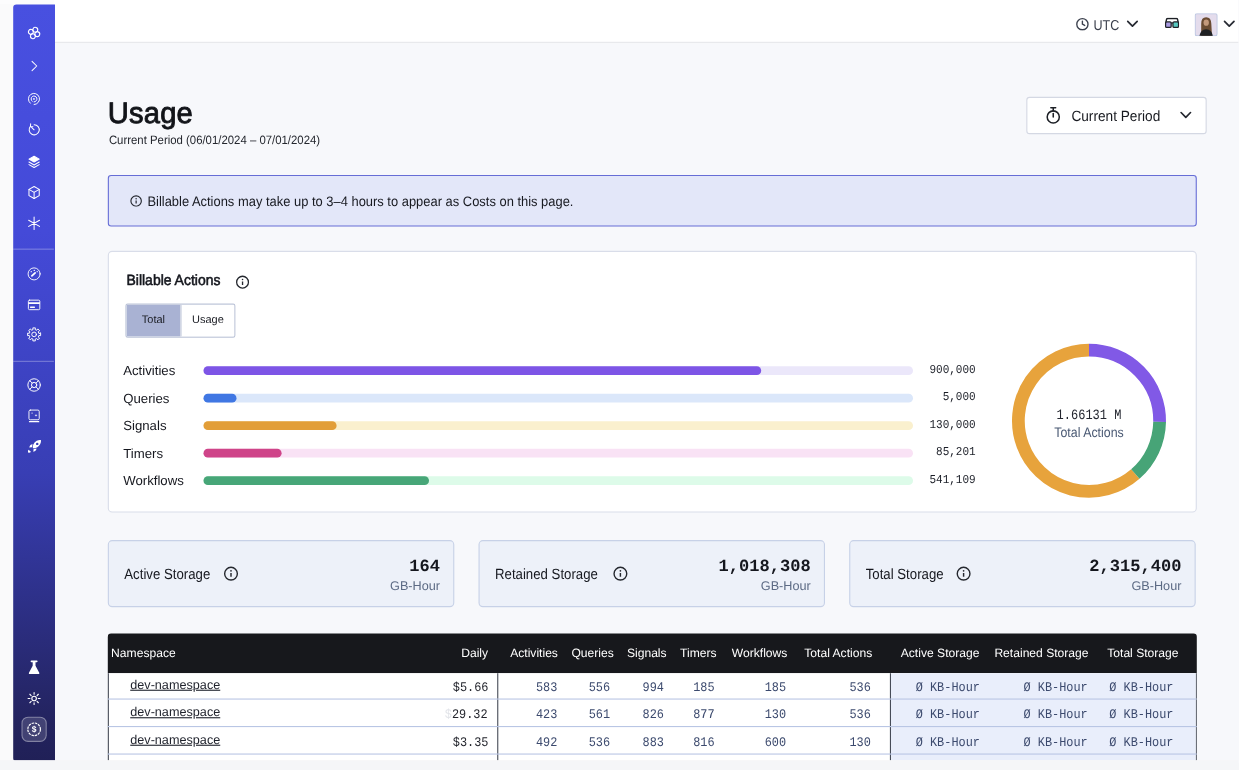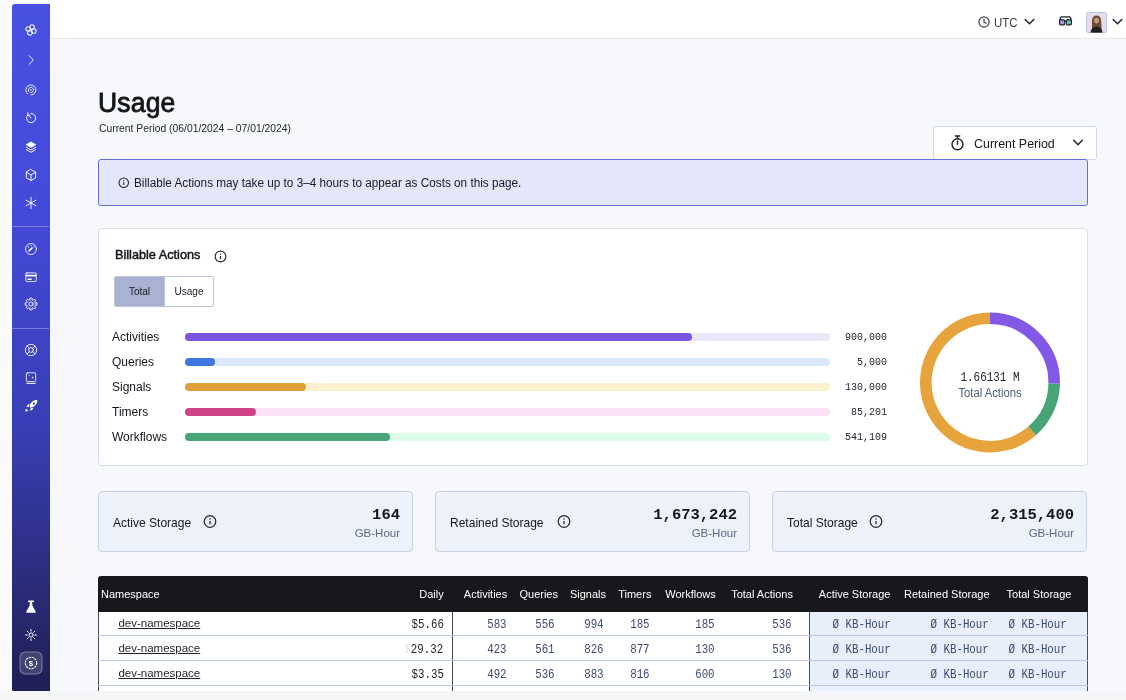--- a/index.html
+++ b/index.html
@@ -17,21 +17,21 @@
   .sic { position:absolute; left:50%; transform:translate(-50%,-50%); }
   .sdiv { position:absolute; left:0; width:37px; height:1px; background:rgba(255,255,255,.30); }
 
   #header { left:49px; top:0; width:1077px; height:38.5px; background:#fff; border-bottom:1px solid #e6e7ea; }
   #main { left:49px; top:39.5px; width:1077px; height:652px; background:#f7f8fb; }
 
   #h1 { left:98px; top:88px; font-size:27px; font-weight:400; -webkit-text-stroke:0.8px #121419; color:#121419; letter-spacing:0.2px; transform:scaleX(.98); transform-origin:left;}
   #sub { left:99px; top:122px; font-size:11px; color:#24272e; transform:scaleX(.94); transform-origin:left; }
 
   #periodbtn { left:933px; top:88px; width:164px; height:34px; background:#fff; border:1px solid #d4d8e3; border-radius:3px;
-    display:flex; align-items:center;margin-top:38px; }
+    display:flex; align-items:center; }
   #periodbtn .lbl { font-size:13.5px; font-weight:500; color:#17191f; margin-left:9px; transform:scaleX(.92); transform-origin:left; }
 
   #banner { left:98px; top:159px; width:990px; height:47px; background:#e3e7f9; border:1.5px solid #666dd6; border-radius:3px;
     display:flex; align-items:center; }
   #banner .txt { font-size:12.5px; color:#181a21; margin-left:4px; transform:scaleX(.94); transform-origin:left; }
 
   #card { left:98px; top:228px; width:990px; height:238px; background:#fff; border:1px solid #d9dde9; border-radius:4px; }
   #batitle { left:115px; top:247px; font-size:13.5px; font-weight:400; -webkit-text-stroke:0.5px #14161d; color:#14161d; transform:scaleX(.94); transform-origin:left; }
   #toggle { left:114px; top:276px; height:31px; border:1px solid #bcc4d8; border-radius:2px; display:flex; overflow:hidden; }
   #toggle .seg { width:49px; height:100%; display:flex; align-items:center; justify-content:center; font-size:10px; color:#191b22; }
@@ -279,21 +279,21 @@
       <div class="l">
         <span class="lt">Retained Storage</span>
         <span class="sinfo">
           <svg width="14" height="14" viewBox="0 0 16 16" style="display:block">
     <circle cx="8" cy="8" r="6.6" fill="none" stroke="#25282f" stroke-width="1.45"></circle>
     <circle cx="8" cy="5.1" r="0.9" fill="#25282f"></circle>
     <path d="M8 7.4 V11.2" stroke="#25282f" stroke-width="1.5"></path>
   </svg>
         </span>
       </div>
-      <div class="v mono">1,673,242</div>
+      <div class="v mono">1,018,308</div>
       <div class="u">GB-Hour</div>
     </div>
   <div class="abs scard" style="left:772px;">
       <div class="l">
         <span class="lt">Total Storage</span>
         <span class="sinfo">
           <svg width="14" height="14" viewBox="0 0 16 16" style="display:block">
     <circle cx="8" cy="8" r="6.6" fill="none" stroke="#25282f" stroke-width="1.45"></circle>
     <circle cx="8" cy="5.1" r="0.9" fill="#25282f"></circle>
     <path d="M8 7.4 V11.2" stroke="#25282f" stroke-width="1.5"></path>

